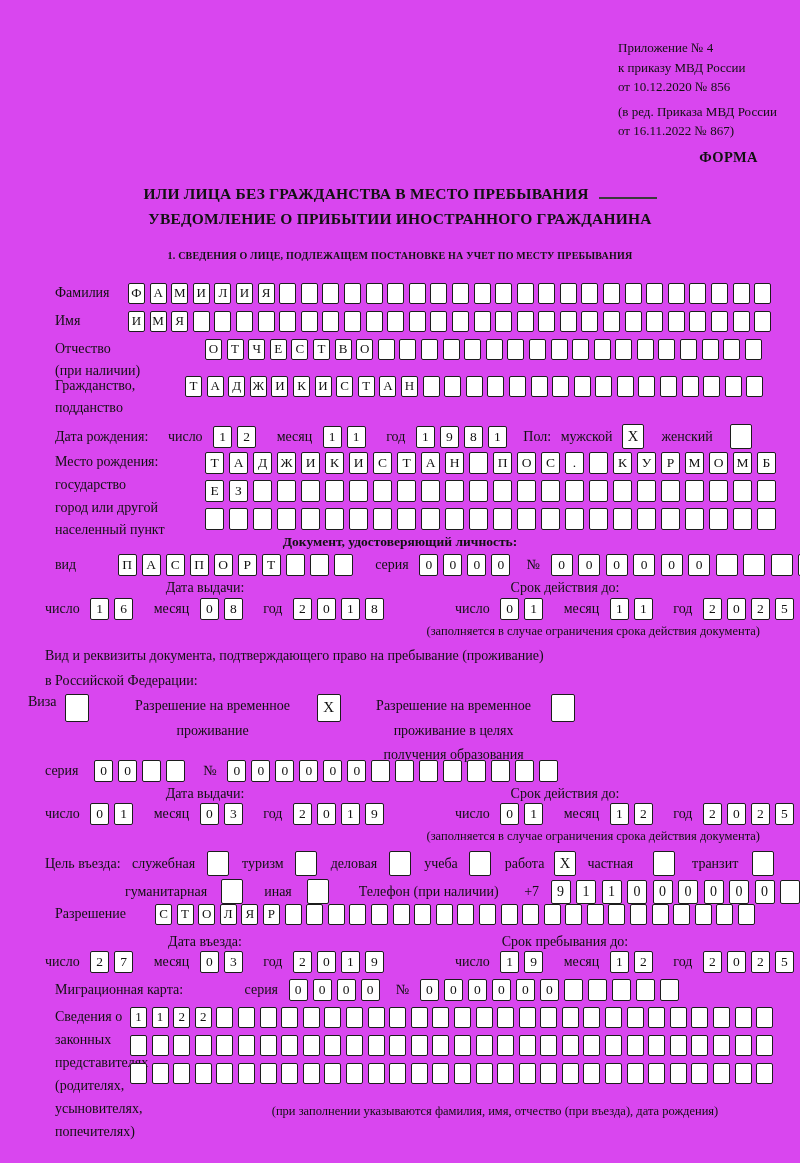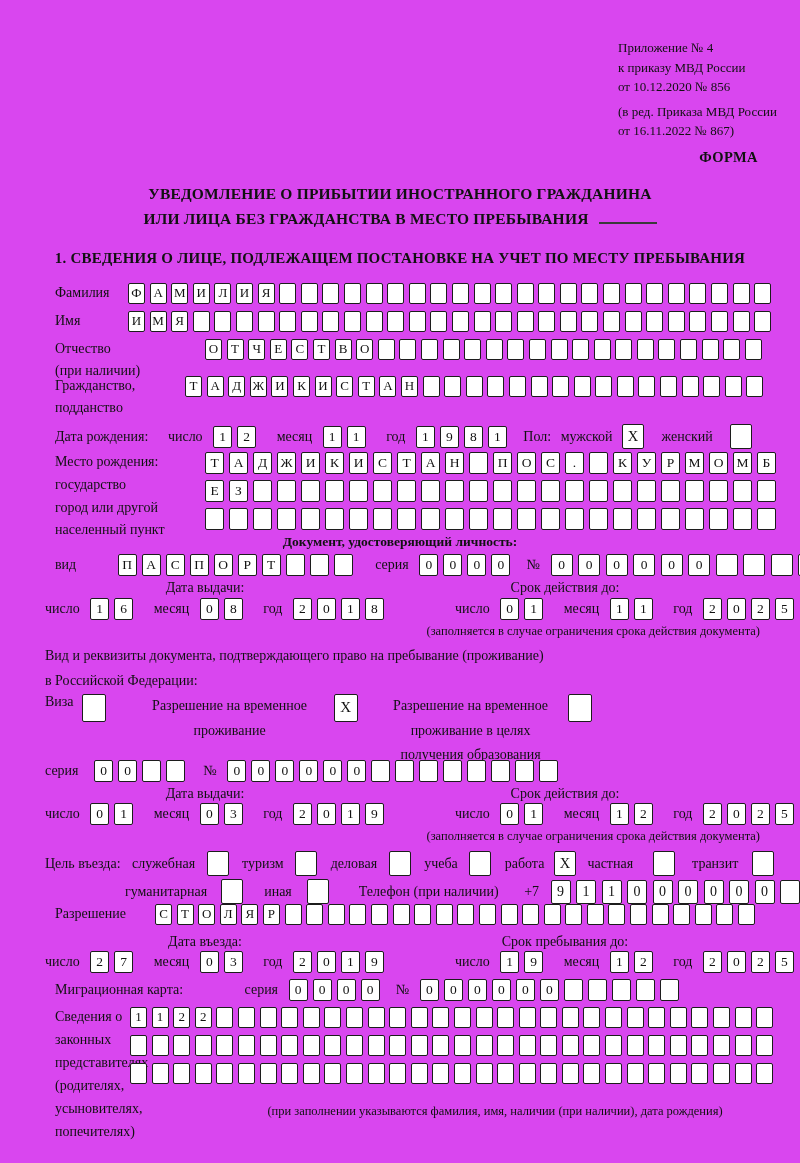--- a/index.html
+++ b/index.html
@@ -9,21 +9,21 @@
     font-family:"Liberation Serif","DejaVu Serif",serif;
     font-size:14px; overflow:hidden;
   }
   .abs { position:absolute; white-space:nowrap; }
   .b { font-weight:bold; }
   .center { text-align:center; }
   .right { text-align:right; }
   .small { font-size:12.5px; }
   .ref { font-size:13px; line-height:1.5; }
   .title { font-size:15.5px; line-height:1.6; letter-spacing:.2px; }
-  .section-h { font-size:15px; letter-spacing:.2px; }
+  .section-h { font-size:10px; letter-spacing:.2px; }
   .doc-h { font-size:13.5px; }
   
   .cells { display:inline-block; white-space:nowrap; vertical-align:middle; }
   .cell {
     display:inline-block; box-sizing:border-box;
     width:17px; height:21px; margin-right:4.6px;
     border:1.7px solid #1c1c1c; border-radius:2px;
     text-align:center; font-size:13px; line-height:18px;
     vertical-align:top; background:#fff;
   }
@@ -49,24 +49,24 @@
     <div>Приложение № 4</div>
     <div>к приказу МВД России</div>
     <div>от 10.12.2020 № 856</div>
     <div style="margin-top:5px;">(в ред. Приказа МВД России</div>
     <div>от 16.11.2022 № 867)</div>
   </div>
 
   <div class="abs b" style="right:42px; top:149px; font-size:14.5px; letter-spacing:.4px;">ФОРМА</div>
 
   <div class="abs b title center" style="left:0; top:182px; width:800px;">
-    <div>УВЕДОМЛЕНИЕ О ПРИБЫТИИ ИНОСТРАННОГО ГРАЖДАНИНА</div>
     <div>
       <span>ИЛИ ЛИЦА БЕЗ ГРАЖДАНСТВА В МЕСТО ПРЕБЫВАНИЯ</span><span class="uline"></span>
     </div>
+    <div>УВЕДОМЛЕНИЕ О ПРИБЫТИИ ИНОСТРАННОГО ГРАЖДАНИНА</div>
   </div>
 
   <div class="abs b section-h center" style="left:0; top:250px; width:800px;">1. СВЕДЕНИЯ О ЛИЦЕ, ПОДЛЕЖАЩЕМ ПОСТАНОВКЕ НА УЧЕТ ПО МЕСТУ ПРЕБЫВАНИЯ</div>
 
   <div class="abs" style="left:55px; top:285px;">Фамилия</div>
   <div class="abs cells" style="left:128px; top:283px;"><span class="cell">Ф</span><span class="cell">А</span><span class="cell">М</span><span class="cell">И</span><span class="cell">Л</span><span class="cell">И</span><span class="cell">Я</span><span class="cell"></span><span class="cell"></span><span class="cell"></span><span class="cell"></span><span class="cell"></span><span class="cell"></span><span class="cell"></span><span class="cell"></span><span class="cell"></span><span class="cell"></span><span class="cell"></span><span class="cell"></span><span class="cell"></span><span class="cell"></span><span class="cell"></span><span class="cell"></span><span class="cell"></span><span class="cell"></span><span class="cell"></span><span class="cell"></span><span class="cell"></span><span class="cell"></span><span class="cell"></span></div>
 
   <div class="abs" style="left:55px; top:313px;">Имя</div>
   <div class="abs cells" style="left:128px; top:311px;"><span class="cell">И</span><span class="cell">М</span><span class="cell">Я</span><span class="cell"></span><span class="cell"></span><span class="cell"></span><span class="cell"></span><span class="cell"></span><span class="cell"></span><span class="cell"></span><span class="cell"></span><span class="cell"></span><span class="cell"></span><span class="cell"></span><span class="cell"></span><span class="cell"></span><span class="cell"></span><span class="cell"></span><span class="cell"></span><span class="cell"></span><span class="cell"></span><span class="cell"></span><span class="cell"></span><span class="cell"></span><span class="cell"></span><span class="cell"></span><span class="cell"></span><span class="cell"></span><span class="cell"></span><span class="cell"></span></div>
 
@@ -129,21 +129,21 @@
     <span class="lbl">месяц</span>
     <span class="cells wide"><span class="cell">1</span><span class="cell">1</span></span>
     <span class="lbl">год</span>
     <span class="cells wide"><span class="cell">2</span><span class="cell">0</span><span class="cell">2</span><span class="cell">5</span></span>
   </div>
   <div class="abs small right" style="right:40px; top:624px;">(заполняется в случае ограничения срока действия документа)</div>
 
   <div class="abs" style="left:45px; top:648px;">Вид и реквизиты документа, подтверждающего право на пребывание (проживание)</div>
   <div class="abs" style="left:45px; top:673px;">в Российской Федерации:</div>
 
-  <div class="abs" style="left:45px; top:694px; width:740px; display:flex; align-items:flex-start;">
+  <div class="abs" style="left:28px; top:694px; width:740px; display:flex; align-items:flex-start;">
     <span class="opt" style="margin-right:28px;">
       <span class="olabel">Виза</span>
       <span class="cells chklg"><span class="cell"></span></span>
     </span>
     <span class="opt" style="margin-right:24px;">
       <span class="mlabel olabel" style="width:192px;">
         <span>Разрешение на временное</span><br>
         <span>проживание</span>
       </span>
       <span class="cells chklg"><span class="cell">X</span></span>
@@ -249,15 +249,15 @@
   <div class="abs" style="left:55px; top:1032px;">законных</div>
   <div class="abs" style="left:55px; top:1055px;">представителях</div>
   <div class="abs" style="left:55px; top:1078px;">(родителях,</div>
   <div class="abs" style="left:55px; top:1101px;">усыновителях,</div>
   <div class="abs" style="left:55px; top:1124px;">попечителях)</div>
 
   <div class="abs cells" style="left:130px; top:1007px;"><span class="cell">1</span><span class="cell">1</span><span class="cell">2</span><span class="cell">2</span><span class="cell"></span><span class="cell"></span><span class="cell"></span><span class="cell"></span><span class="cell"></span><span class="cell"></span><span class="cell"></span><span class="cell"></span><span class="cell"></span><span class="cell"></span><span class="cell"></span><span class="cell"></span><span class="cell"></span><span class="cell"></span><span class="cell"></span><span class="cell"></span><span class="cell"></span><span class="cell"></span><span class="cell"></span><span class="cell"></span><span class="cell"></span><span class="cell"></span><span class="cell"></span><span class="cell"></span><span class="cell"></span><span class="cell"></span></div>
   <div class="abs cells" style="left:130px; top:1035px;"><span class="cell"></span><span class="cell"></span><span class="cell"></span><span class="cell"></span><span class="cell"></span><span class="cell"></span><span class="cell"></span><span class="cell"></span><span class="cell"></span><span class="cell"></span><span class="cell"></span><span class="cell"></span><span class="cell"></span><span class="cell"></span><span class="cell"></span><span class="cell"></span><span class="cell"></span><span class="cell"></span><span class="cell"></span><span class="cell"></span><span class="cell"></span><span class="cell"></span><span class="cell"></span><span class="cell"></span><span class="cell"></span><span class="cell"></span><span class="cell"></span><span class="cell"></span><span class="cell"></span><span class="cell"></span></div>
   <div class="abs cells" style="left:130px; top:1063px;"><span class="cell"></span><span class="cell"></span><span class="cell"></span><span class="cell"></span><span class="cell"></span><span class="cell"></span><span class="cell"></span><span class="cell"></span><span class="cell"></span><span class="cell"></span><span class="cell"></span><span class="cell"></span><span class="cell"></span><span class="cell"></span><span class="cell"></span><span class="cell"></span><span class="cell"></span><span class="cell"></span><span class="cell"></span><span class="cell"></span><span class="cell"></span><span class="cell"></span><span class="cell"></span><span class="cell"></span><span class="cell"></span><span class="cell"></span><span class="cell"></span><span class="cell"></span><span class="cell"></span><span class="cell"></span></div>
 
-  <div class="abs small center" style="left:215px; top:1104px; width:560px;">(при заполнении указываются фамилия, имя, наличии (при наличии), дата рождения)</div>
+  <div class="abs small center" style="left:215px; top:1104px; width:560px;">(при заполнении указываются фамилия, имя, отчество (при въезда), дата рождения)</div>
 
 </div>
 
 </body></html>

